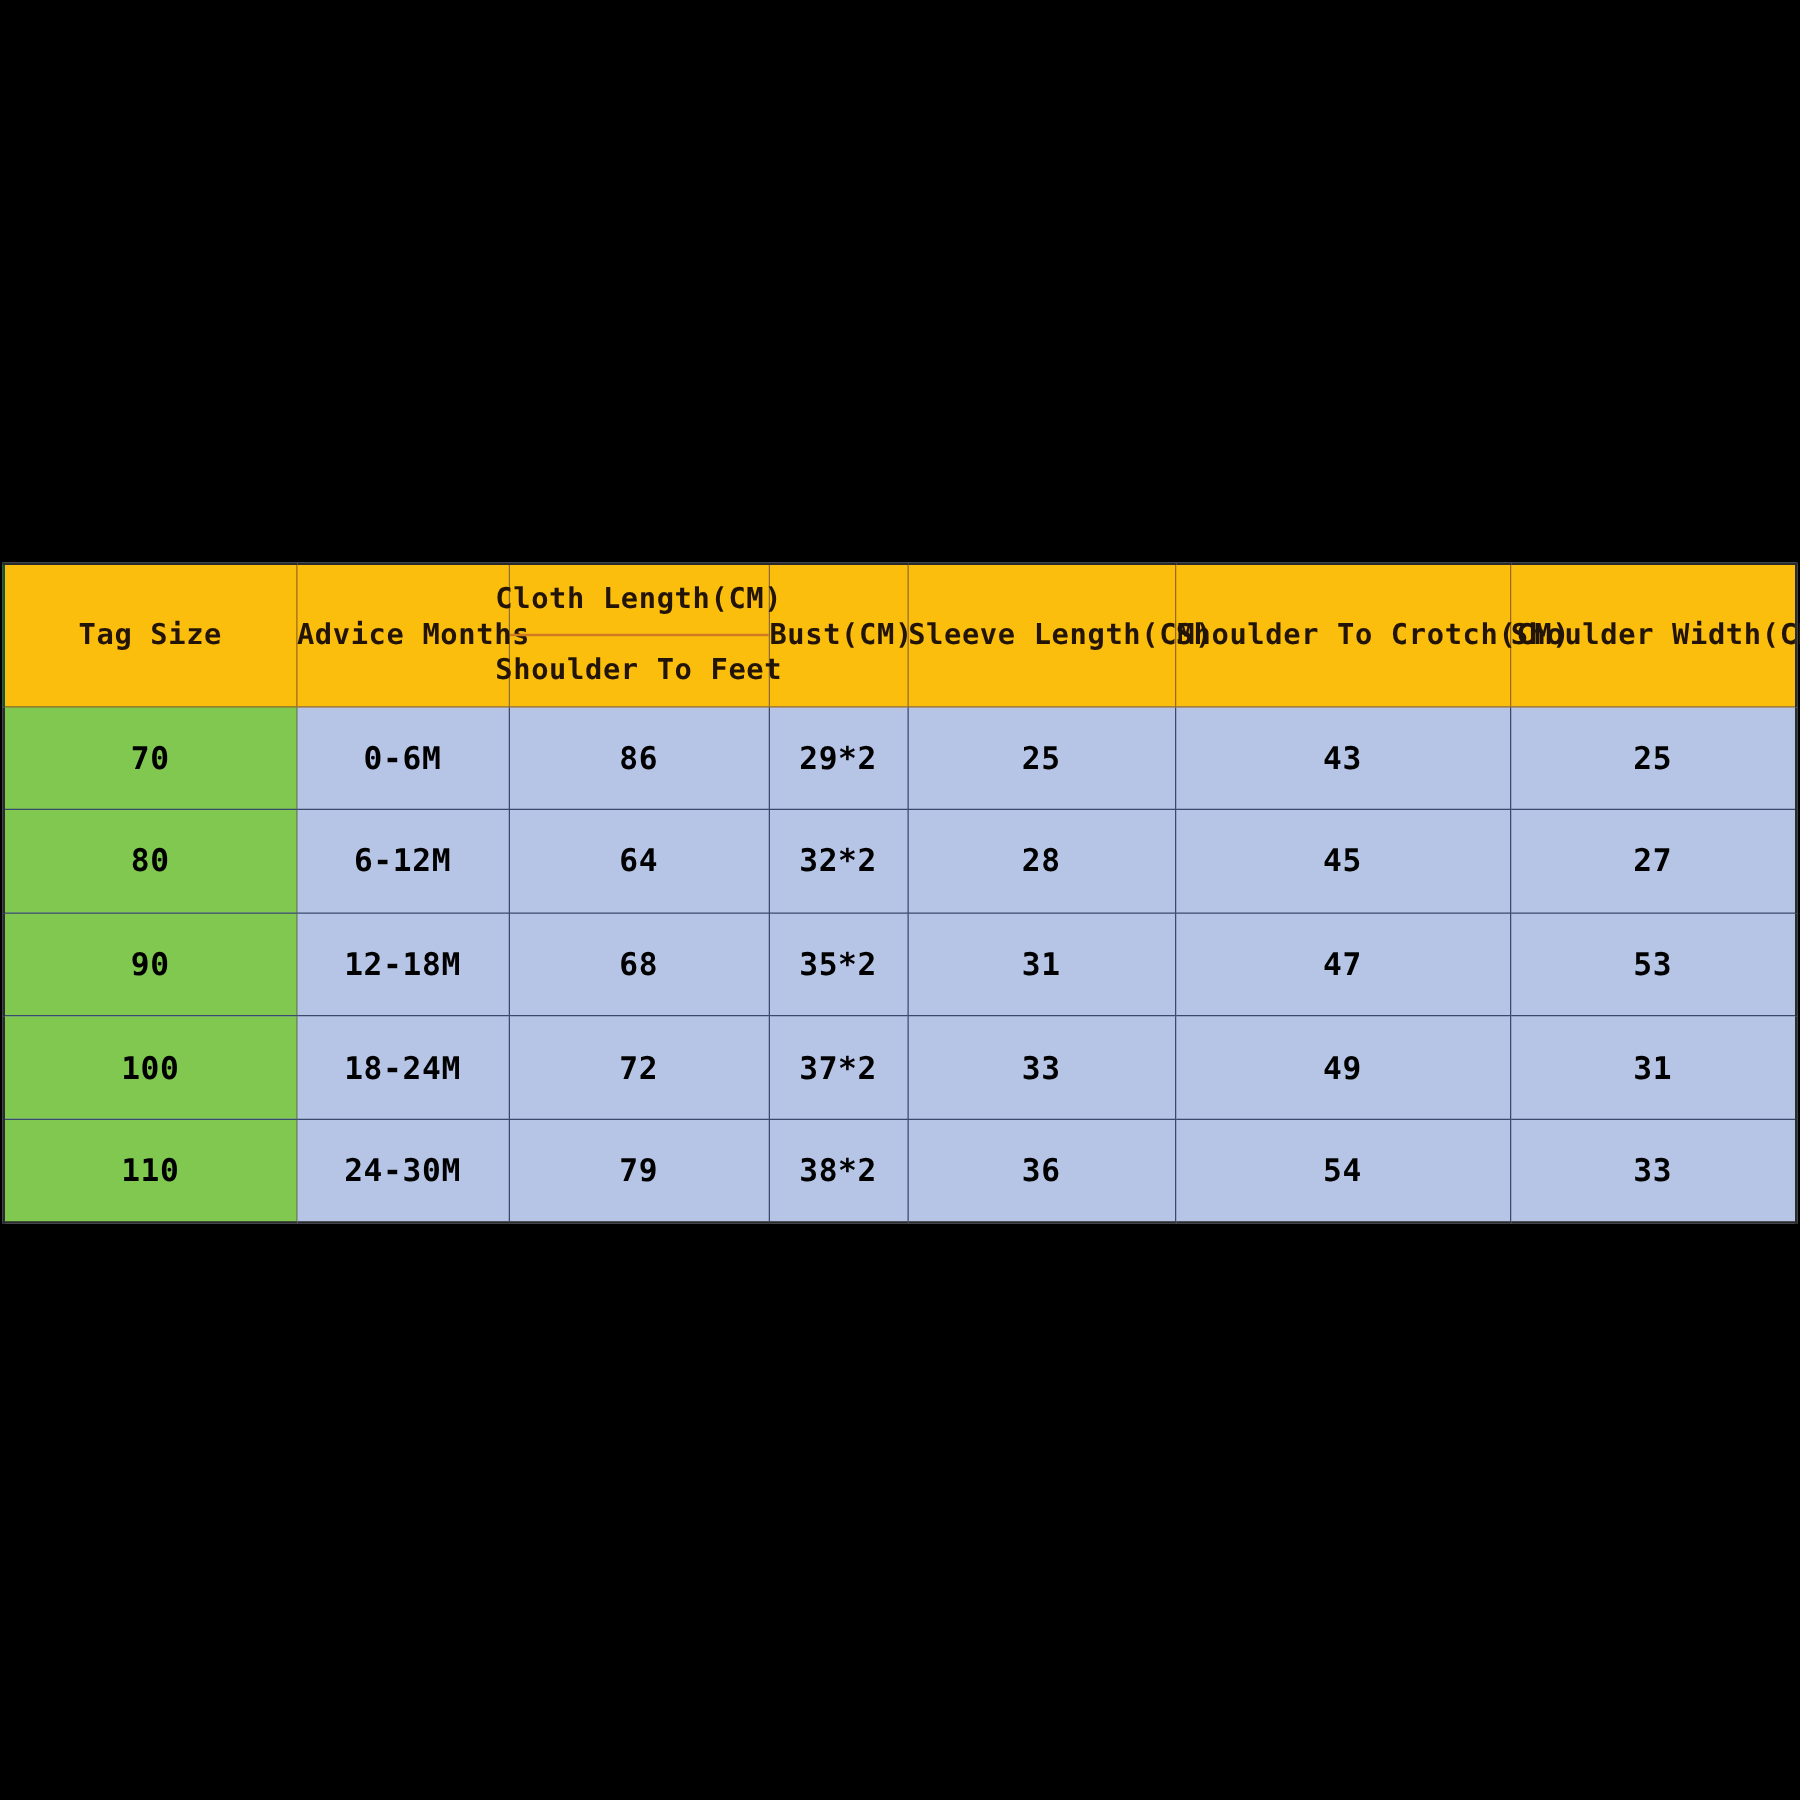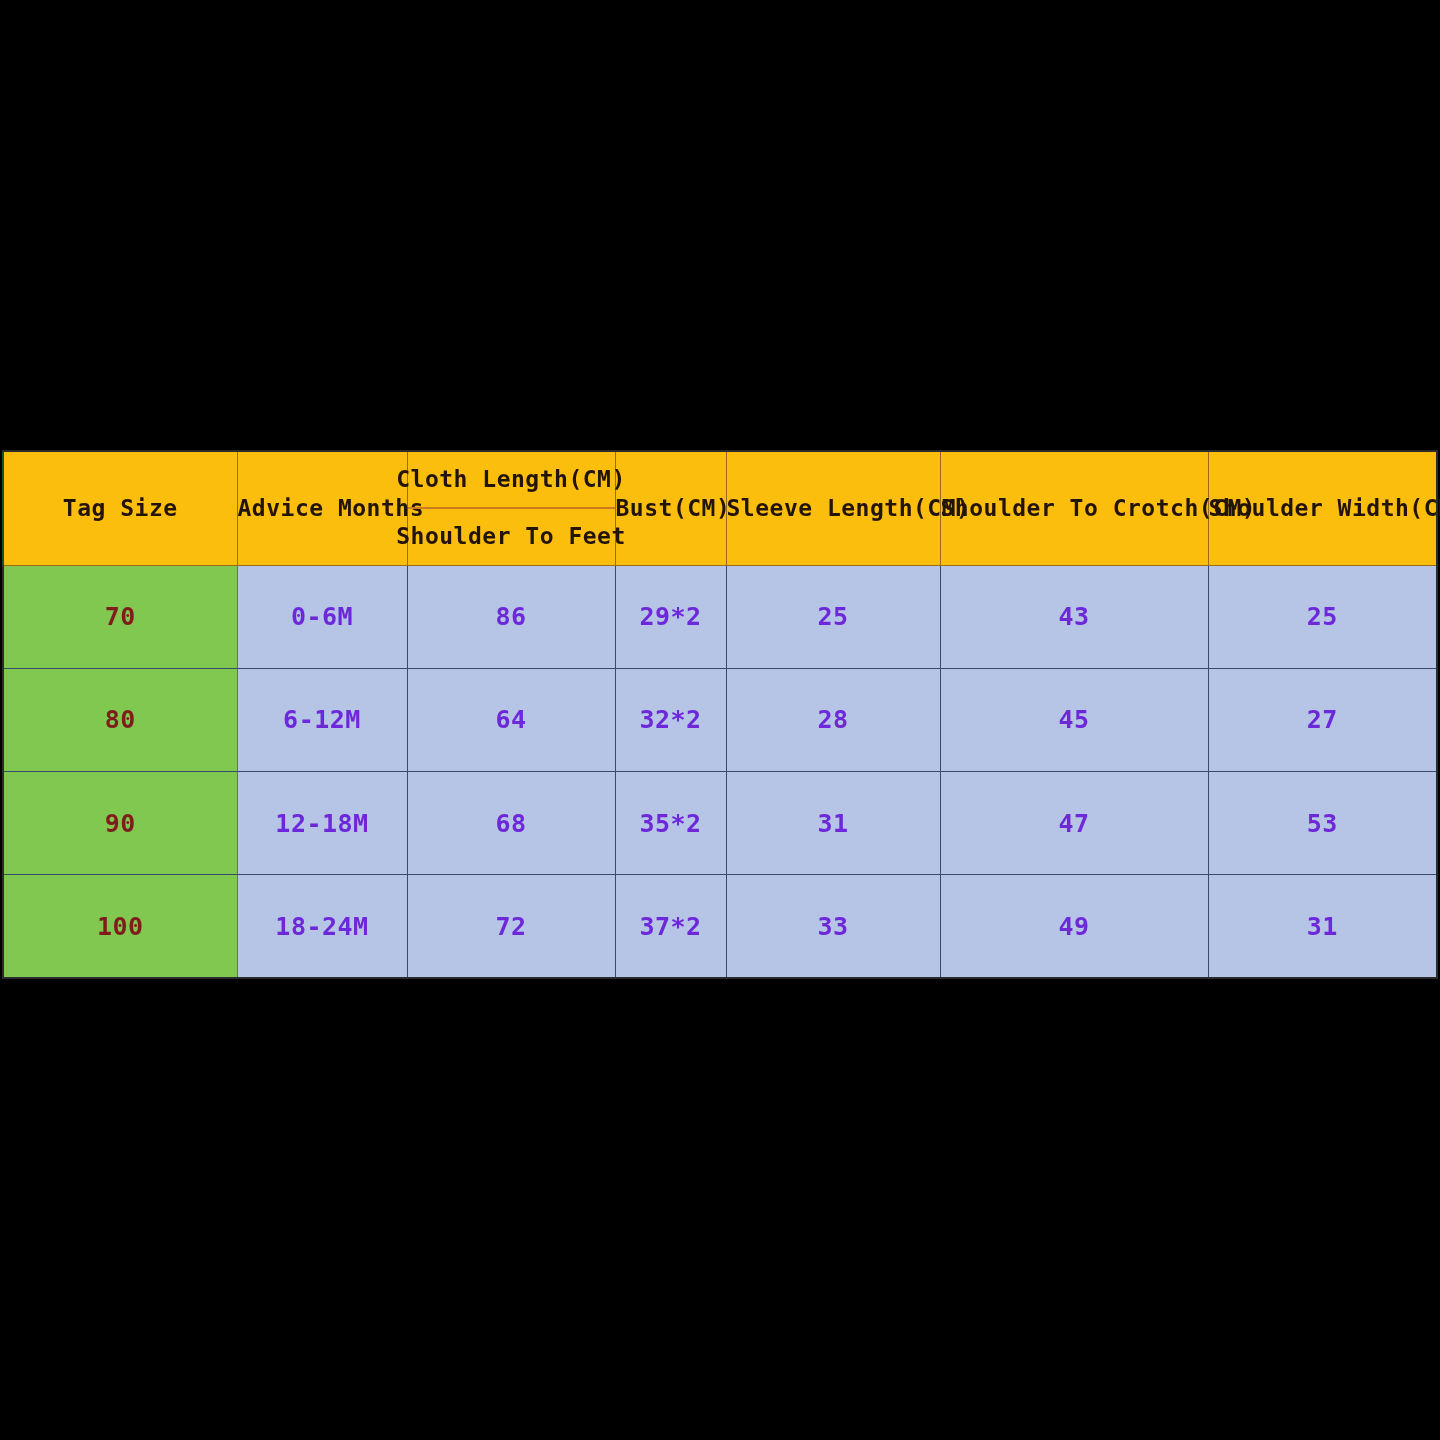--- a/index.html
+++ b/index.html
@@ -75,26 +75,26 @@
   .stacked > span.top-part {
     border-bottom: 2px solid #d07b22;
   }
 
   
   tbody tr {
     height: 69.2px;
   }
   tbody td {
     font-size: 25px;
-    color: #6d28d9;
+    color: #000000;
     border: 1px solid #394a6e;
   }
   tbody td.col-tag {
     background: #80c84f;
-    color: #7f1d1d;
+    color: #000000;
     border-left: 2px solid #2b2b2b;
     border-right: 1px solid #5d7f3c;
   }
   tbody td.col-last {
     border-right: 2px solid #2b2b2b;
   }
   tbody tr:last-child td {
     border-bottom: 2px solid #2b2b2b;
   }
 
@@ -179,15 +179,24 @@
       </tr>
       <tr>
         <td class="col-tag">100</td>
         <td>18-24M</td>
         <td>72</td>
         <td>37*2</td>
         <td>33</td>
         <td>49</td>
         <td class="col-last">31</td>
       </tr>
+      <tr>
+        <td class="col-tag">110</td>
+        <td>24-30M</td>
+        <td>79</td>
+        <td>38*2</td>
+        <td>36</td>
+        <td>54</td>
+        <td class="col-last">33</td>
+      </tr>
     </tbody>
   </table>
 </div>
 
 </body></html>

